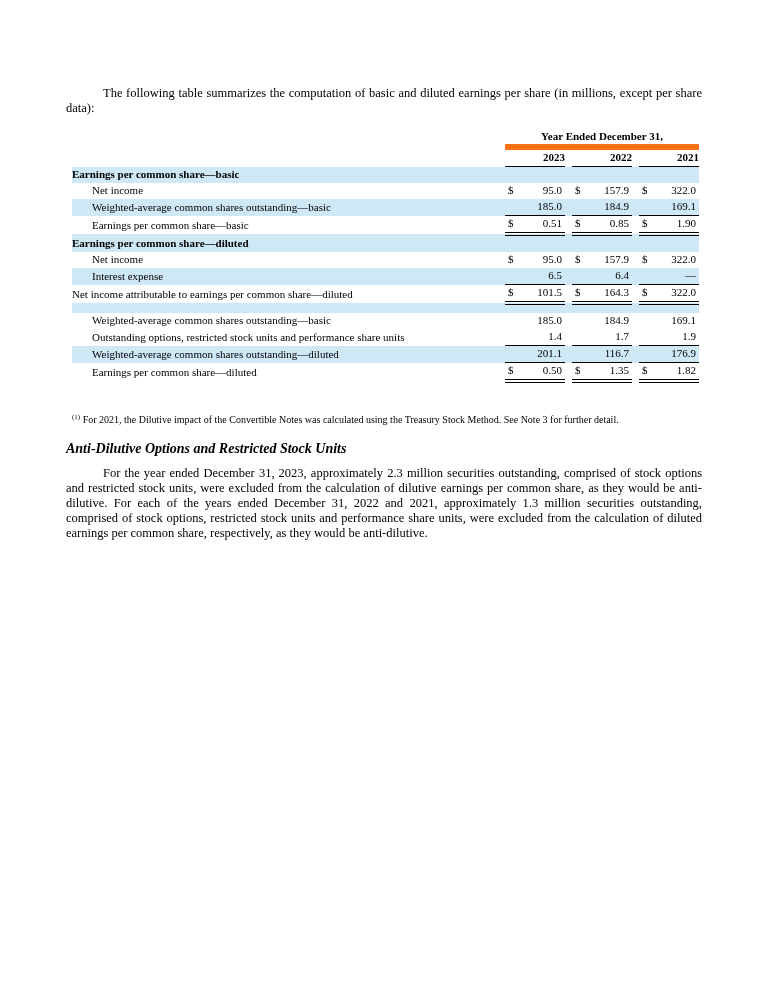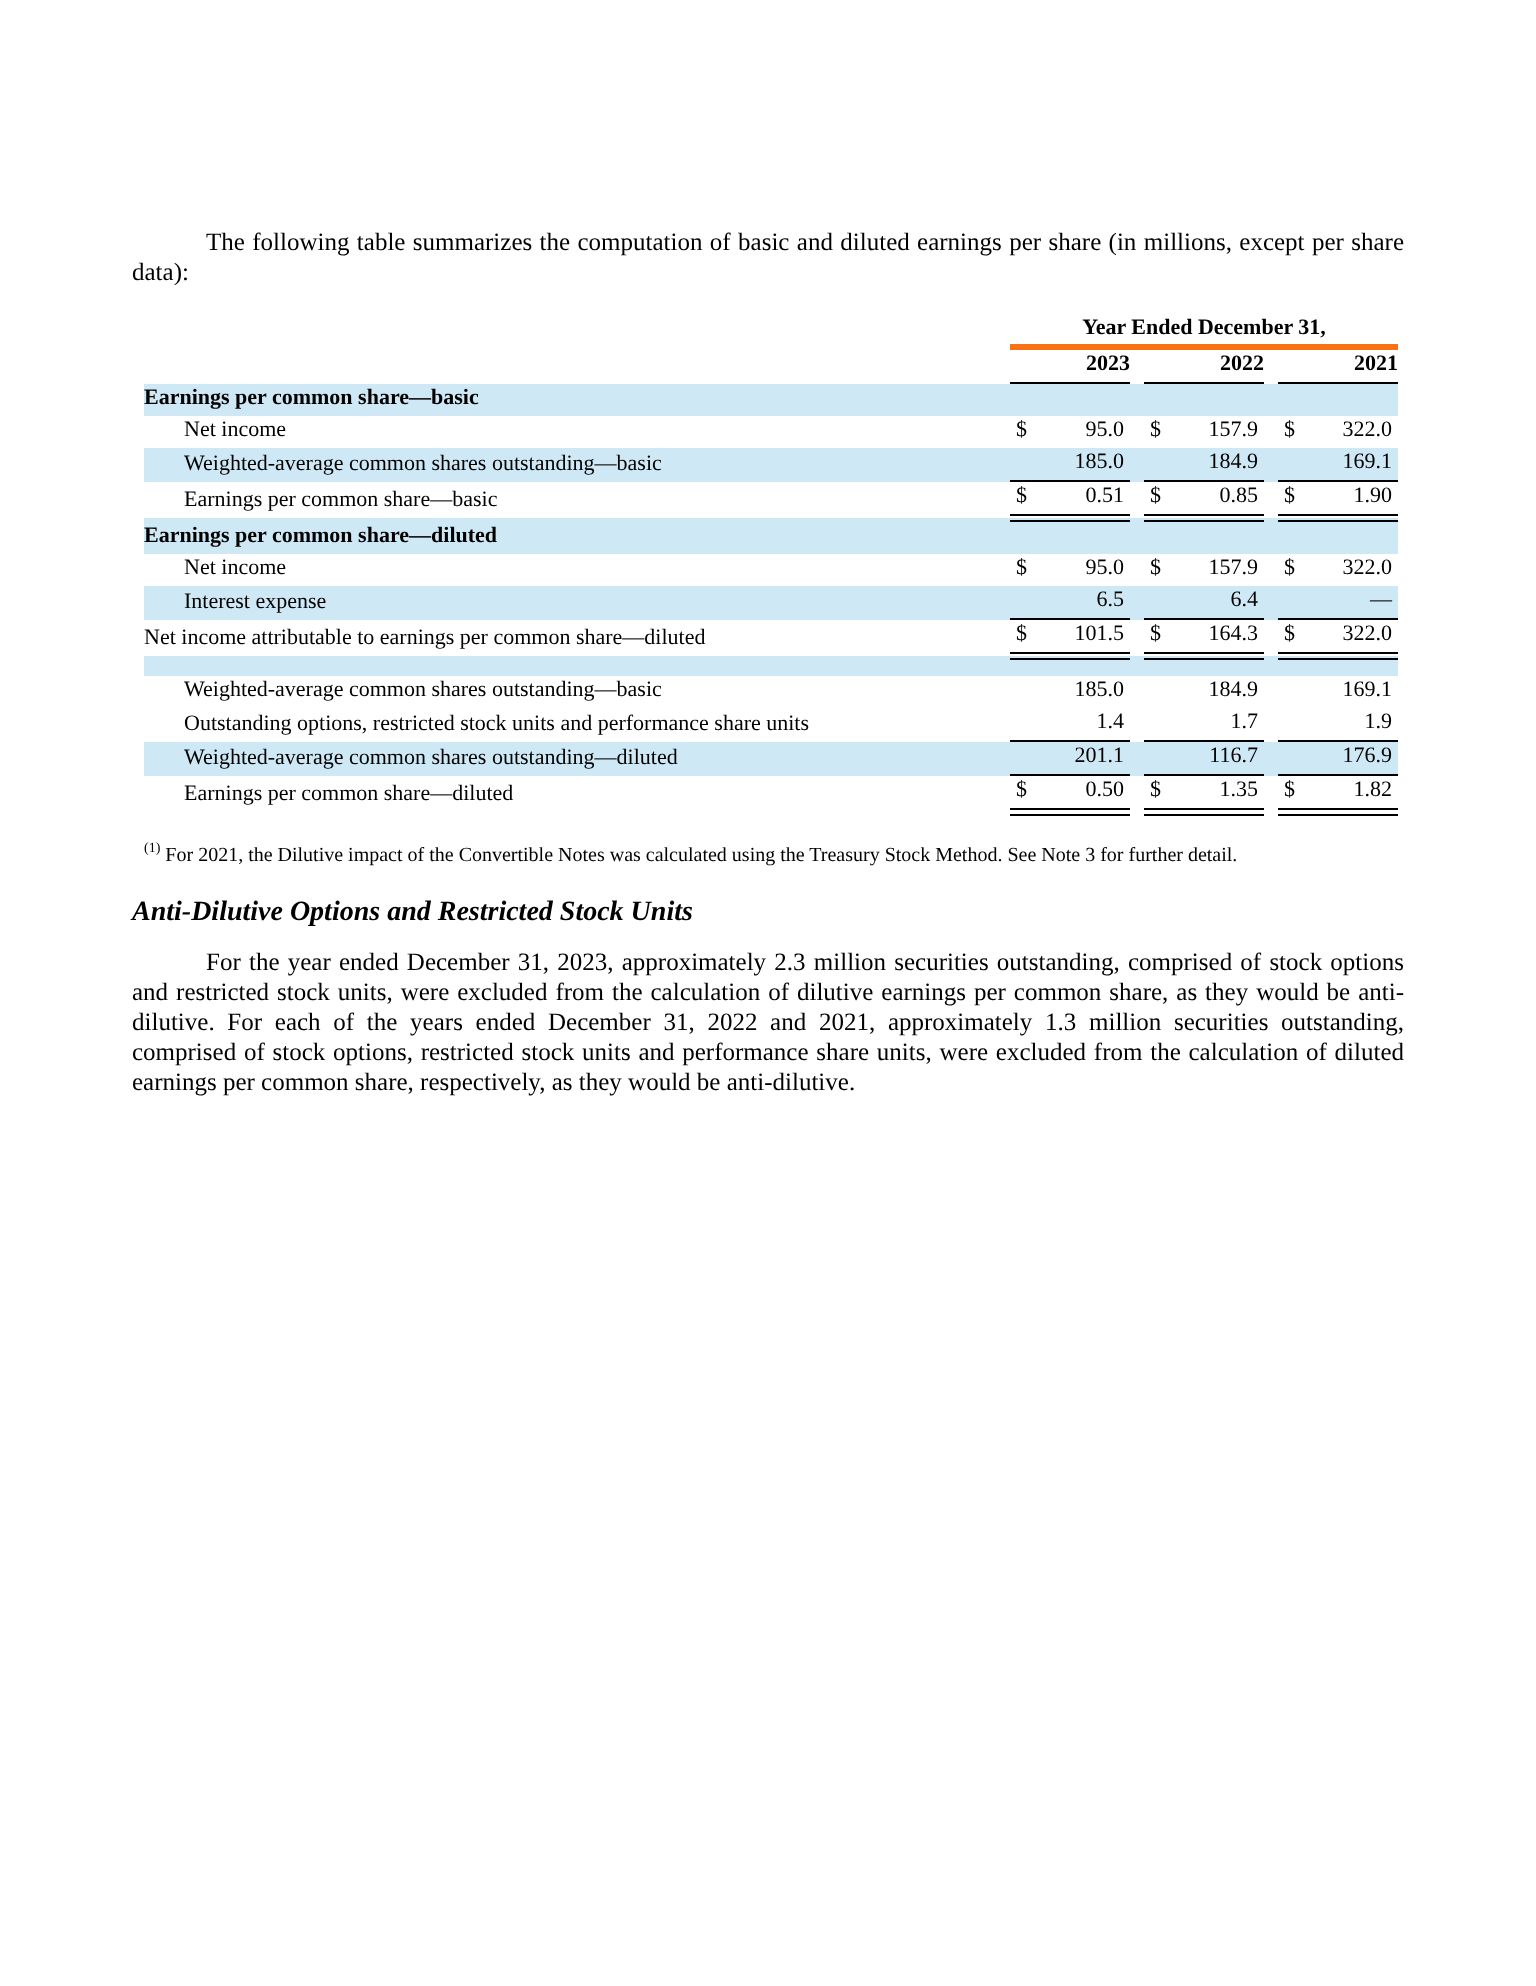--- a/index.html
+++ b/index.html
@@ -17,60 +17,59 @@
     position: absolute;
     left: 66px;
     right: 66px;
     top: 86px;
   }
   .para {
     font-size: 12.5px;
     line-height: 15px;
     text-align: justify;
     text-indent: 37px;
-    margin-top: 28px;
   }
   
   .fin-table {
     width: 627px;
     margin-left: 6px;
     margin-top: 13px;
     border-collapse: collapse;
     font-size: 11px;
     line-height: 13px;
   }
   .fin-table td { vertical-align: bottom; padding: 1px 0 2px 0; height: 15px; }
   .c-label { width: 426px; }
   .c-gap   { width: 7px;  }
   .c-val   { width: 60px; }
   .hdr1 .period {
     text-align: center;
     font-weight: bold;
-    border-bottom: 3px solid #f97316;
+    border-bottom: 6px solid #f97316;
     padding-bottom: 1px;
   }
   .hdr2 .year {
     text-align: right;
     font-weight: bold;
     border-bottom: 1px solid #000;
   }
   .lab { padding-left: 2px; }
   .lab.ind { padding-left: 20px; }
   tr.section .lab { font-weight: bold; }
   tr.shaded td { background: var(--shade); }
   .val { text-align: right; white-space: nowrap; }
   .val .dollar { float: left; padding-left: 3px; }
   .val .num { padding-right: 3px; }
   .val.bs { border-bottom: 1px solid #000; }
   .val.bd { border-bottom: 4px double #000; }
   tr.spacer td { height: 10px; padding: 0; }
   sup.fn-mark { font-size: 7px; vertical-align: super; line-height: 0; }
   
   .footnote {
-    margin-top: 10px;
+    margin-top: 28px;
     margin-left: 6px;
     font-size: 10px;
     line-height: 12px;
   }
   .footnote sup { font-size: 7px; }
   .section-heading {
     margin-top: 15px;
     font-size: 14px;
     font-weight: bold;
     font-style: italic;

